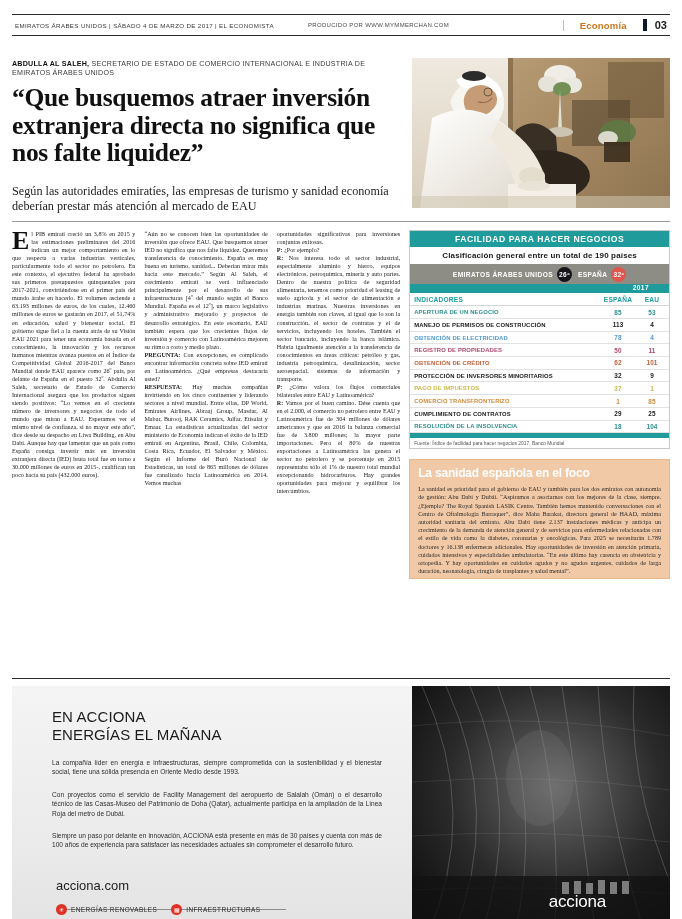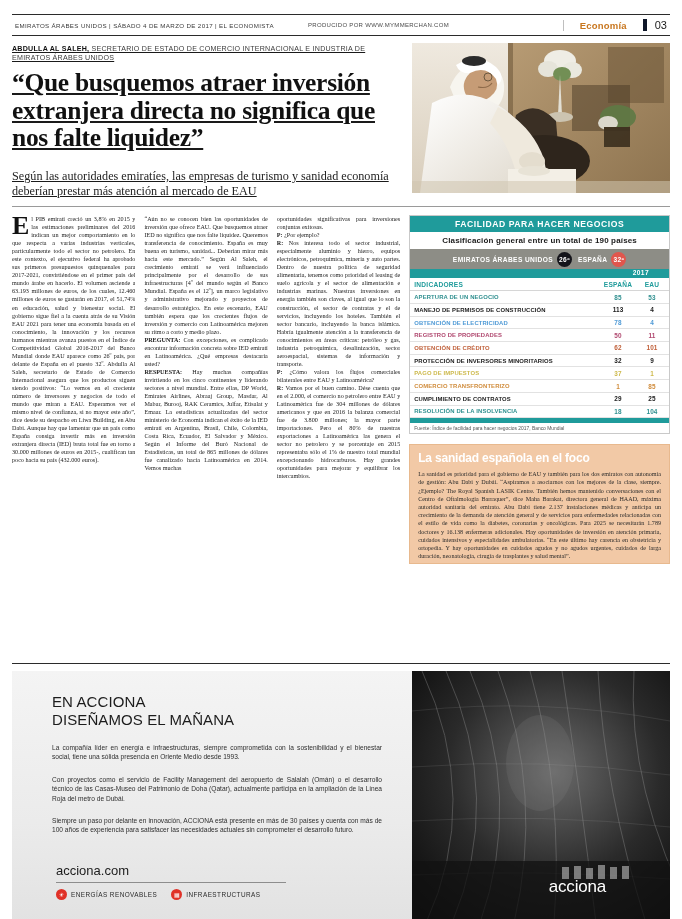--- a/index.html
+++ b/index.html
@@ -35,26 +35,26 @@
     position:absolute;right:0;top:0;bottom:0;display:flex;align-items:center;
   }
   .section-name{
     font-family:"Liberation Sans", sans-serif;
     font-weight:bold;font-size:9.5px;color:#c8761e;
     padding:0 16px;border-left:1px solid #bfbfbf;
     letter-spacing:.2px;
   }
   .page-num{
     font-family:"Liberation Sans", sans-serif;
-    font-weight:normal;font-size:11px;color:#1a1a1a;
+    font-weight:bold;font-size:11px;color:#1a1a1a;
     padding:0 3px 0 8px;border-left:4px solid #0f172a;
   }
 
   
-  .top-block{position:relative;margin-top:9px;text-decoration:underline;}
+  .top-block{position:relative;margin-top:24px;}
   .kicker{
     width:378px;
     font-family:"Liberation Sans", sans-serif;
     font-size:7.1px;line-height:9.2px;letter-spacing:.25px;color:#3b3b3b;
   }
   .kicker b{color:#111;font-weight:bold;}
   .headline{
     width:392px;
     margin-top:6px;
     font-family:"Liberation Serif", serif;
@@ -235,21 +235,21 @@
   }
   .ad-p{
     font-family:"Liberation Sans", sans-serif;
     font-size:6.6px;line-height:9.4px;color:#2e2e2e;text-align:justify;
     margin-top:13px;
   }
   .ad-url{
     position:absolute;left:44px;top:192px;width:230px;
     font-family:"Liberation Sans", sans-serif;
     font-size:13px;color:#1c1c1c;
-    padding-bottom:4px;border-bottom:1px solid #8d8d8d;
+    padding-bottom:16px;border-bottom:1px solid #8d8d8d;
   }
   .ad-tags{
     position:absolute;left:44px;top:218px;display:flex;gap:14px;align-items:center;
   }
   .ad-tag{display:flex;align-items:center;gap:4px;}
   .ad-dot{
     width:11px;height:11px;border-radius:50%;
     background:#e03127;display:flex;align-items:center;justify-content:center;
     color:#fff;font-size:6px;font-family:"Liberation Sans", sans-serif;
   }
@@ -506,21 +506,21 @@
       </svg>
       <div class="ad-logo">
         <span class="mark"></span>
         <span class="word">acciona</span>
       </div>
     </div>
 
     <div class="ad-body">
       <div class="ad-h">
         <div>EN ACCIONA</div>
-        <div>DISEÑAMOS EL MAÑANA</div>
+        <div>ENERGÍAS EL MAÑANA</div>
       </div>
       <div class="ad-p">La compañía líder en energía e infraestructuras, siempre comprometida con la sostenibilidad y el bienestar social, tiene una sólida presencia en Oriente Medio desde 1993.</div>
       <div class="ad-p">Con proyectos como el servicio de Facility Management del aeropuerto de Salalah (Omán) o el desarrollo técnico de las Casas-Museo del Patrimonio de Doha (Qatar), actualmente participa en la ampliación de la Línea Roja del metro de Dubái.</div>
       <div class="ad-p">Siempre un paso por delante en innovación, ACCIONA está presente en más de 30 países y cuenta con más de 100 años de experiencia para satisfacer las necesidades actuales sin comprometer el desarrollo futuro.</div>
     </div>
 
     <div class="ad-url">acciona.com</div>
 
     <div class="ad-tags">
       <div class="ad-tag">

